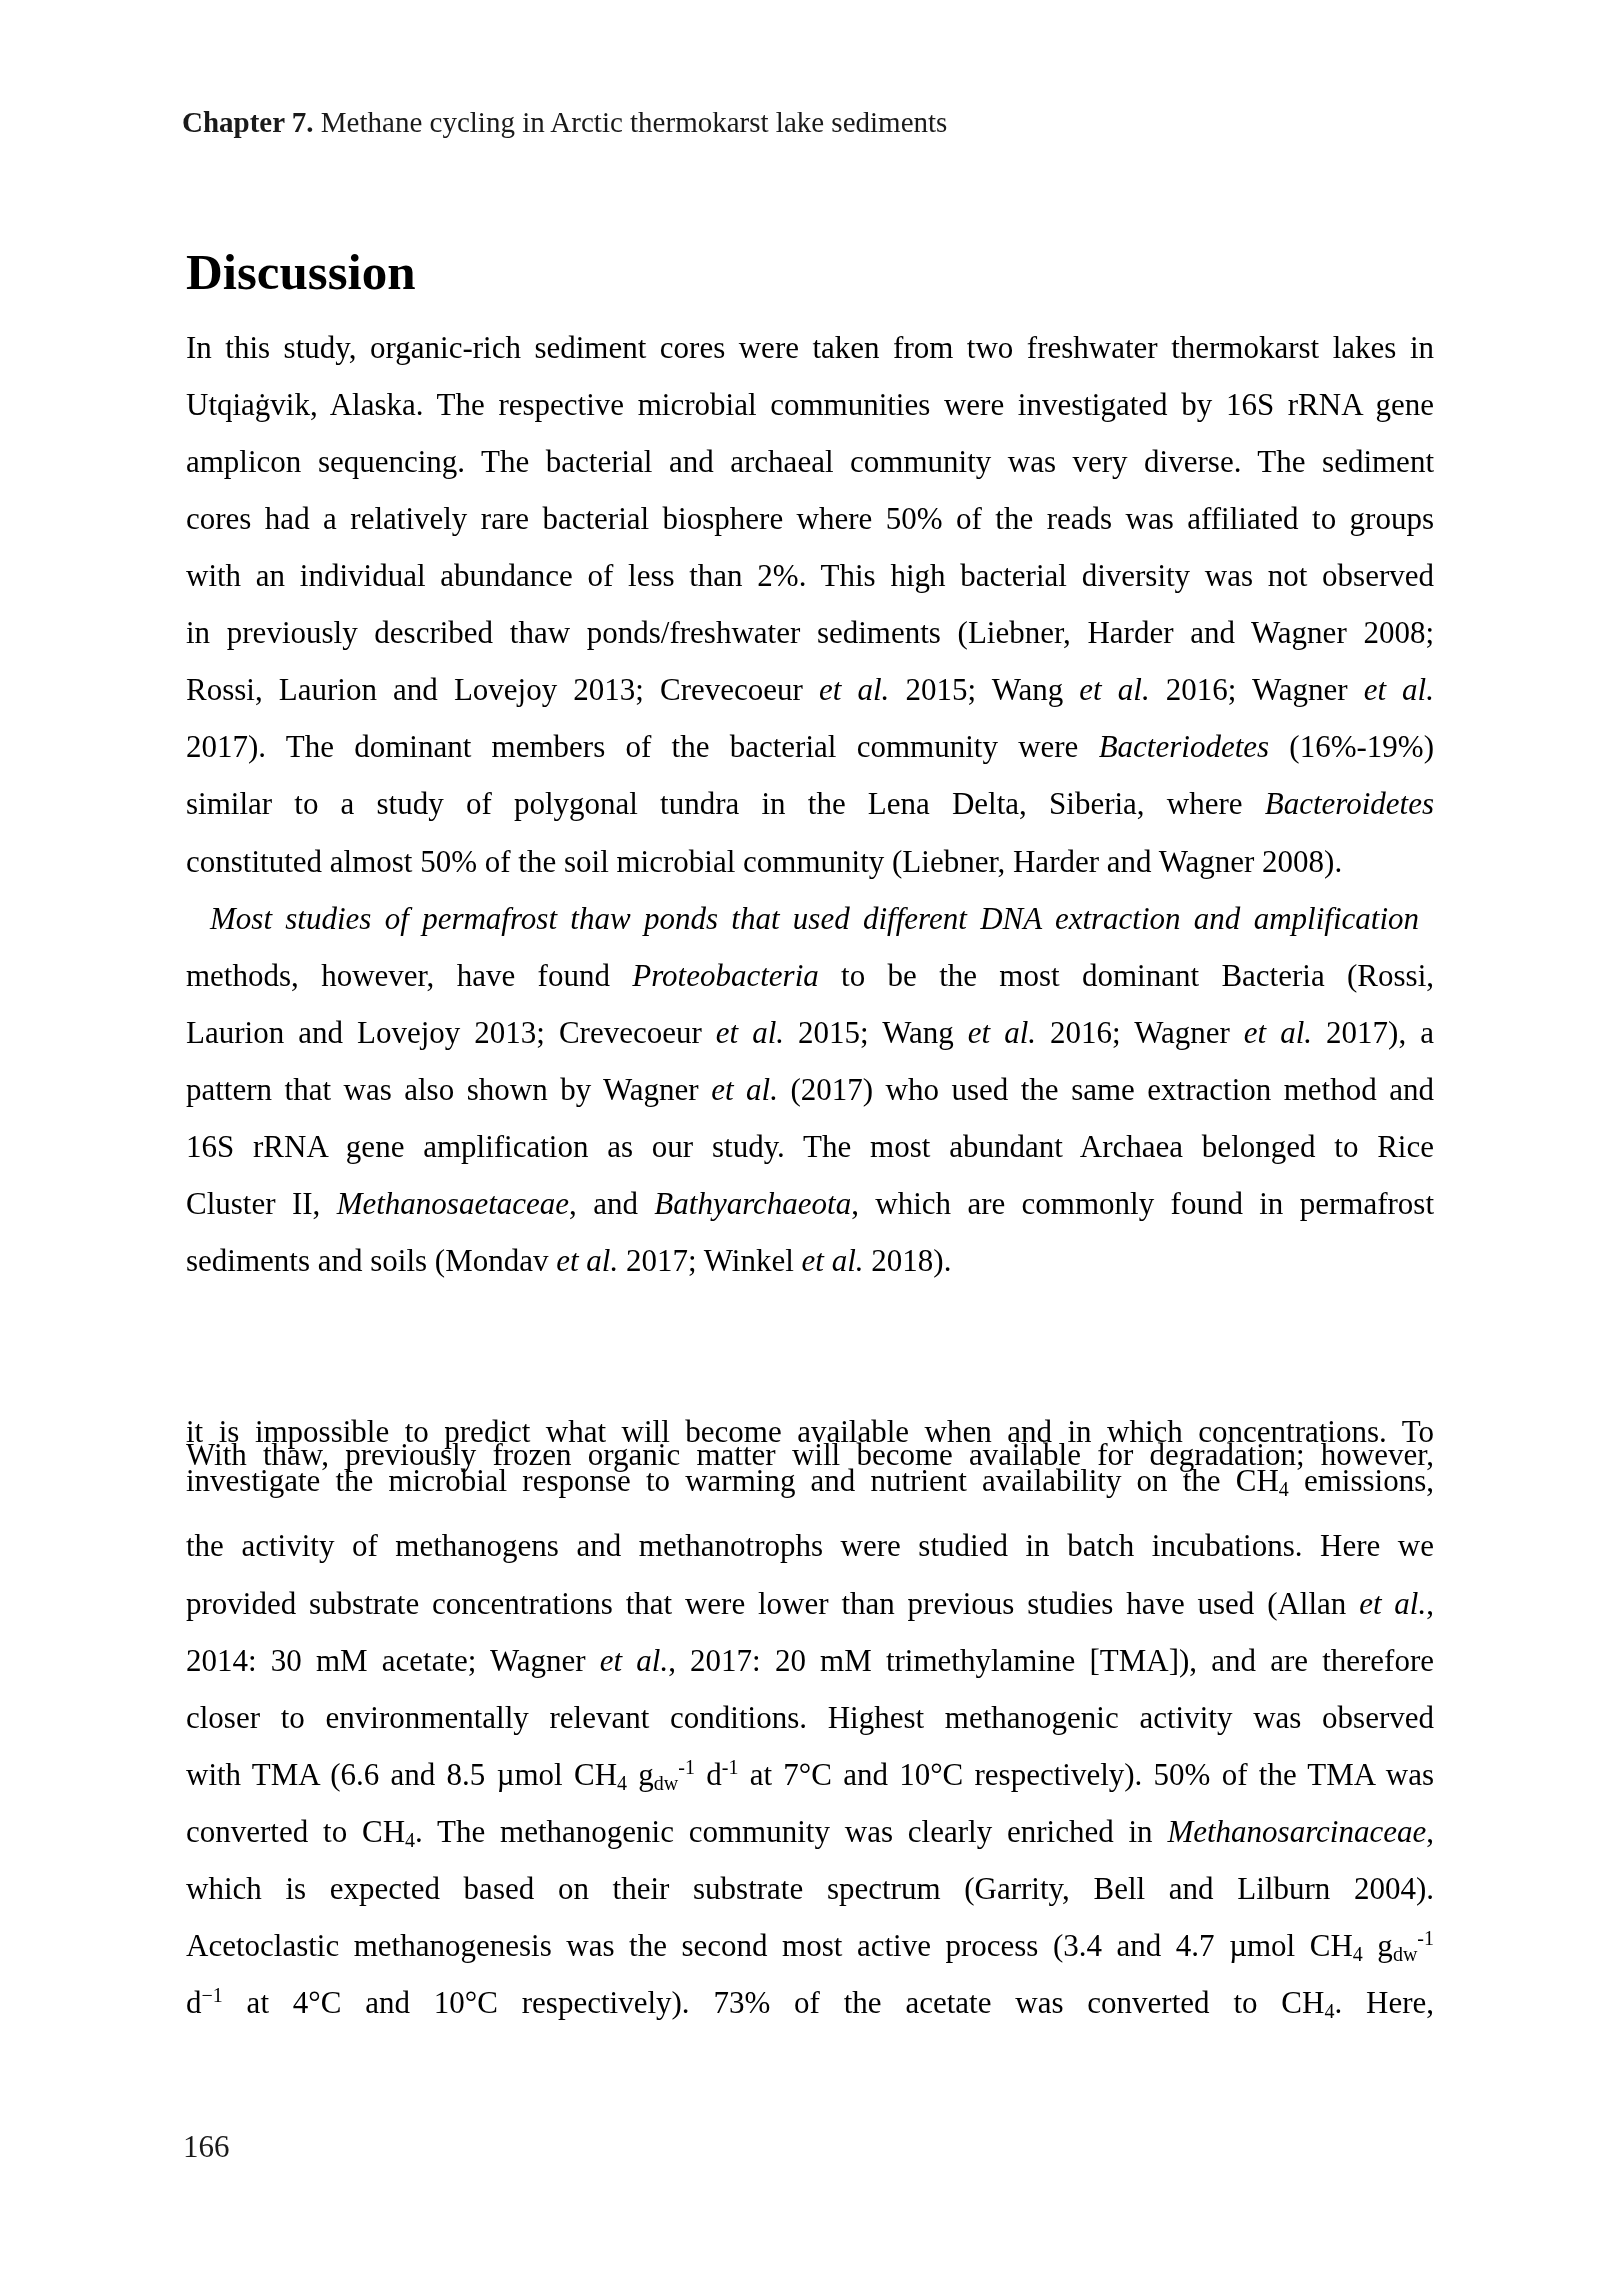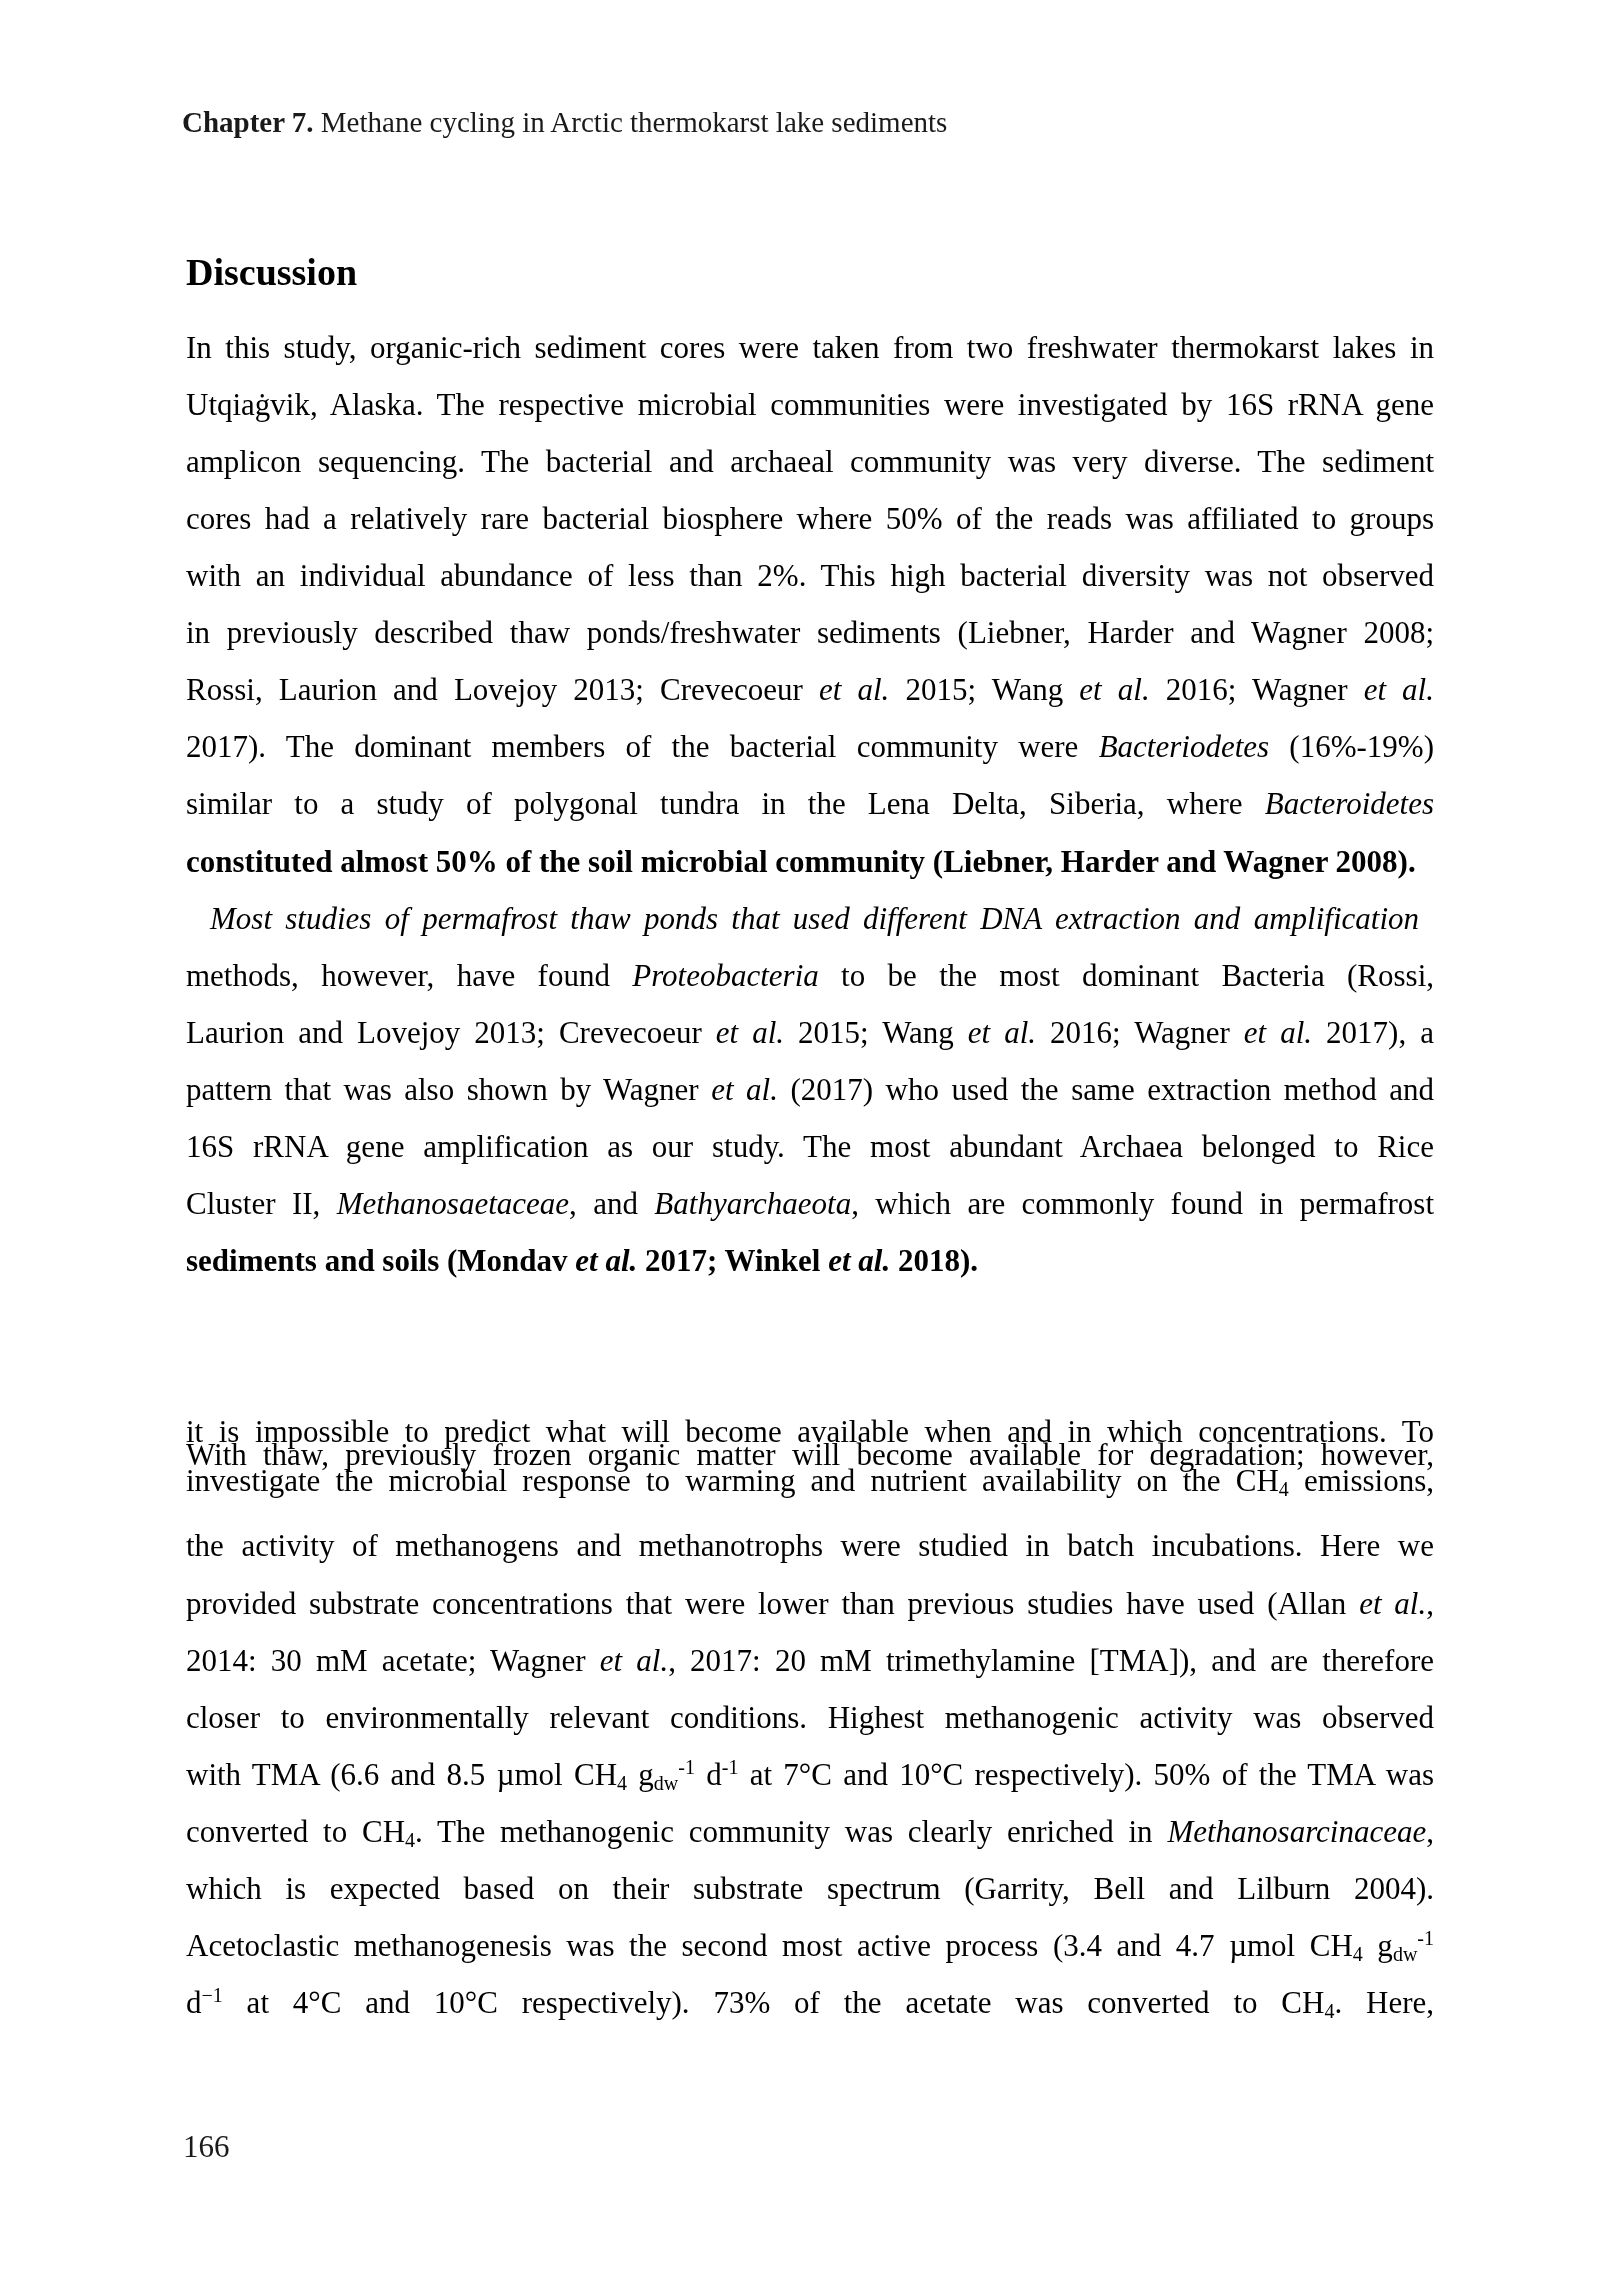--- a/index.html
+++ b/index.html
@@ -1,23 +1,23 @@
 <!DOCTYPE html>
 <html style="font-size:12px"><head>
 <meta charset="utf-8">
 <style>
   html, body { margin: 0; padding: 0; background: #ffffff; }
   body { width: 1618px; height: 2284px; position: relative; overflow: hidden;
          font-family: "Liberation Serif", "DejaVu Serif", serif; color: #111111; }
   .running-head { position: absolute; left: 182px; top: 104px; font-size: 29px; line-height: 37px; color: #1a1a1a; white-space: nowrap; }
   .running-head b { font-weight: bold; margin-top: 48px; }
-  .section-title { position: absolute; left: 186px; top: 247px; font-size: 38px; font-weight: bold; line-height: 50px; color: #000; }
+  .section-title { position: absolute; left: 186px; top: 247px; font-size: 51px; font-weight: bold; line-height: 50px; color: #000; }
   .line { position: absolute; left: 186px; width: 1248px; font-size: 31px; line-height: 38px; height: 38px;
           text-align: justify; text-align-last: justify; white-space: nowrap; color: #000; }
-  .line.last { text-align-last: left; font-weight: bold; }
+  .line.last { text-align-last: left; }
   .line.indent { left: 210px; width: 1209px; font-style: italic; }
   .line i { font-style: italic; }
   .line sub { font-size: 20px; vertical-align: -4.6px; line-height: 0; }
   .line sup { font-size: 20px; vertical-align: 11.4px; line-height: 0; }
   .page-number { position: absolute; left: 183px; top: 2128px; font-size: 31px; line-height: 37px; color: #1a1a1a; }
 </style>
 </head>
 <body>
 
 <div class="running-head"><b>Chapter 7.</b> <span>Methane cycling in Arctic thermokarst lake sediments</span></div>

